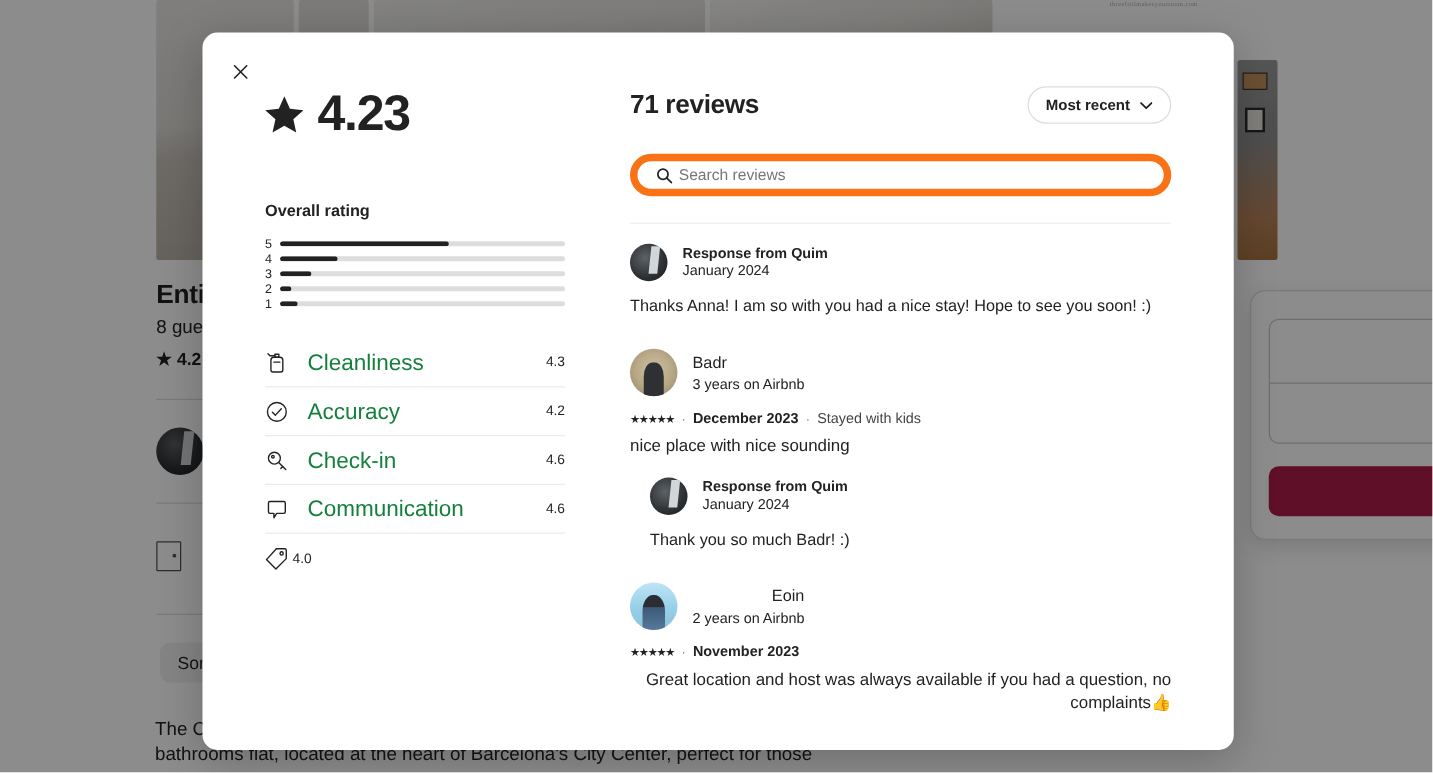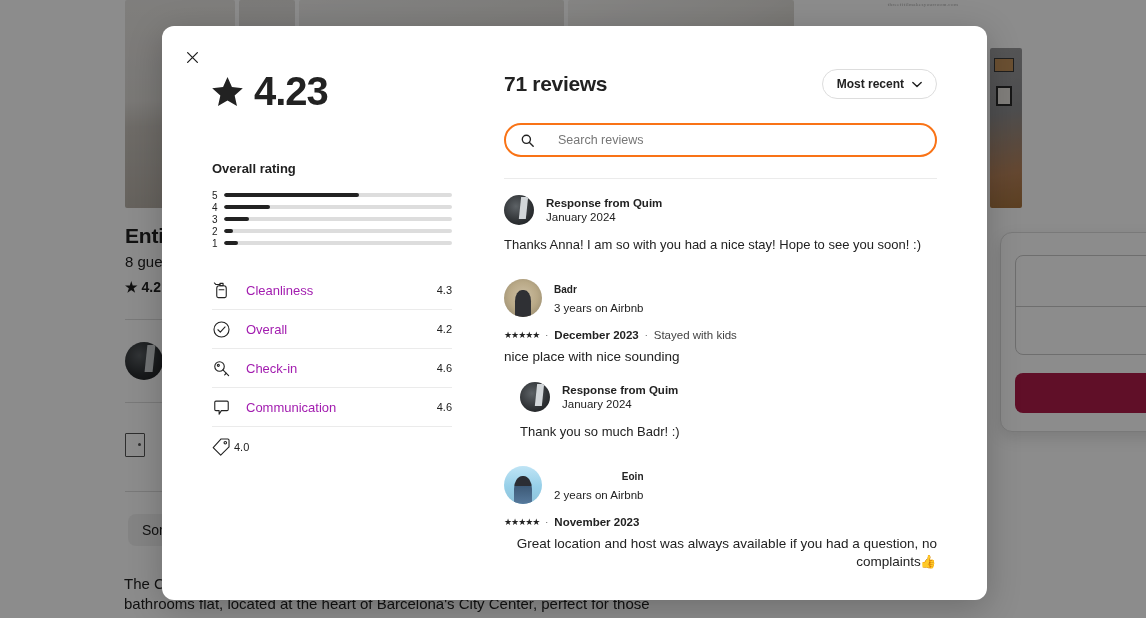--- a/index.html
+++ b/index.html
@@ -164,43 +164,43 @@
   .bar-fill { position:absolute; left:0; top:0; height:100%; background:#222222; border-radius:2px; }
 
   .cat-list { margin-top: 22px; width: 240px; }
   .cat-row {
     display: flex; align-items: center;
     height: 39px; border-bottom: 1px solid #ebebeb;
   }
   .cat-row:last-child { border-bottom: none; }
   .cat-icon { width: 22px; flex: 0 0 22px; display:flex; align-items:center; }
   .cat-icon svg { width: 19px; height: 19px; }
-  .cat-label { flex: 1; font-size: 13px; color: #a21caf; padding-left: 12px; }
+  .cat-label { flex: 1; font-size: 18px; color: #15803d; padding-left: 12px; }
   .cat-score { font-size: 11px; color: #222; }
 
   
   .right-pane {
     flex: 1; position: relative; padding: 43px 50px 0 12px;
     overflow: hidden;
   }
   .rp-head { display:flex; align-items:center; justify-content:space-between; }
   .reviews-count { font-size: 21px; font-weight: 700; color:#222; letter-spacing:-.3px; }
   .sort-btn {
     display:flex; align-items:center; gap:8px;
     border:1px solid #dddddd; border-radius:20px;
     padding: 7px 14px; background:#fff; cursor:pointer;
     font-size: 12px; font-weight:600; color:#222;
     font-family:"Liberation Sans", sans-serif;
   }
   .chev { width: 10px; height: 7px; display:block; }
 
   .search-wrap {
     margin-top: 24px; height: 34px;
-    border:2px solid #f97316; border-radius: 20px;
-    display:flex; align-items:center; gap:24px; padding: 0 15px;
+    border:6px solid #f97316; border-radius: 20px;
+    display:flex; align-items:center; gap:5px; padding: 0 15px;
     background:#fff;
   }
   .search-wrap svg { width: 13px; height: 13px; flex:0 0 13px; }
   .search-input {
     border:none; outline:none; flex:1; font-size:12.5px; color:#222;
     background:transparent; font-family:"Liberation Sans", sans-serif;
   }
   .search-input::placeholder { color:#777777; }
 
   .rev-scroll { margin-top: 21px; height: 400px; overflow: hidden; position: relative; }
@@ -237,21 +237,21 @@
   }
   .rv-avatar.eoin {
     background: linear-gradient(180deg,#bfe4f5 0%,#96cfe8 55%,#8ec3da 100%);
   }
   .rv-avatar.eoin::after {
     content:""; position:absolute; left:26%; top:26%; width:48%; height:74%;
     background: linear-gradient(180deg,#2b2d33 0%,#2b2d33 34%, #3d5a77 36%, #56799c 100%);
     border-radius: 46% 46% 0 0;
   }
   .rv-meta { display:flex; flex-direction:column; gap:3px; }
-  .rv-name { font-size: 10px; font-weight: 700; color:#222; line-height:16px; }
+  .rv-name { font-size: 13px; font-weight: 400; color:#222; line-height:16px; }
   .rv-tenure { font-size: 11.5px; color:#222; line-height:14px; }
 
   .rv-line { display:flex; align-items:center; gap:6px; margin-top: 12px; }
   .stars { letter-spacing: -1px; font-size: 9px; color: #222; line-height:10px; }
   .dot-sep { font-size: 9px; color:#555; }
   .rv-date { font-size: 11.5px; font-weight: 700; color:#222; }
   .rv-trip { font-size: 11.5px; color:#444; }
 
   .rv-text { font-size: 13.5px; color:#222; margin-top: 7px; line-height: 18px; }
   .thumb { font-size: 13px; }
@@ -381,21 +381,21 @@
             <span class="cat-score">4.3</span>
           </div>
 
           <div class="cat-row">
             <span class="cat-icon">
               <svg viewBox="0 0 24 24" fill="none" stroke="#222" stroke-width="1.4" stroke-linecap="round" stroke-linejoin="round">
                 <circle cx="12" cy="12" r="9.5"></circle>
                 <path d="M7.5 12.3l3 3 6-6.5"></path>
               </svg>
             </span>
-            <span class="cat-label">Overall</span>
+            <span class="cat-label">Accuracy</span>
             <span class="cat-score">4.2</span>
           </div>
 
           <div class="cat-row">
             <span class="cat-icon">
               <svg viewBox="0 0 24 24" fill="none" stroke="#222" stroke-width="1.4" stroke-linecap="round" stroke-linejoin="round">
                 <circle cx="9.5" cy="9.5" r="6"></circle>
                 <circle cx="8" cy="8" r="1.3"></circle>
                 <path d="M13.8 13.8L21 21"></path>
                 <path d="M18 18l-2 2"></path>

